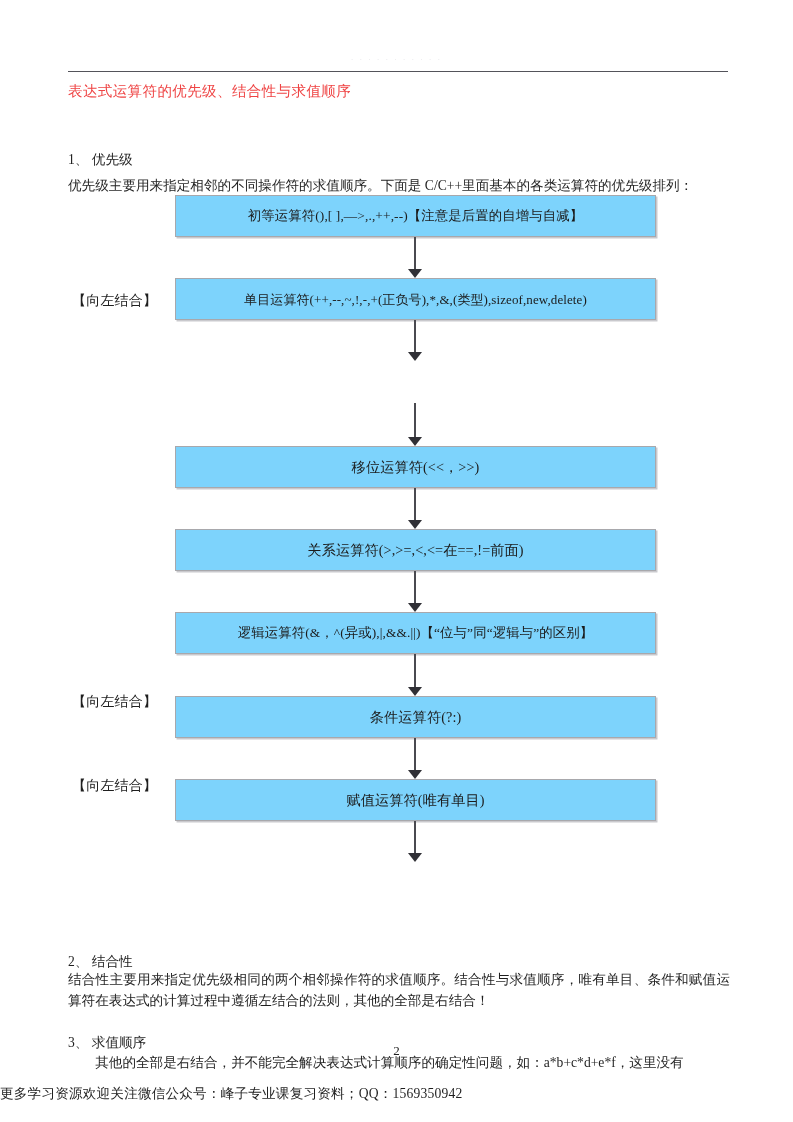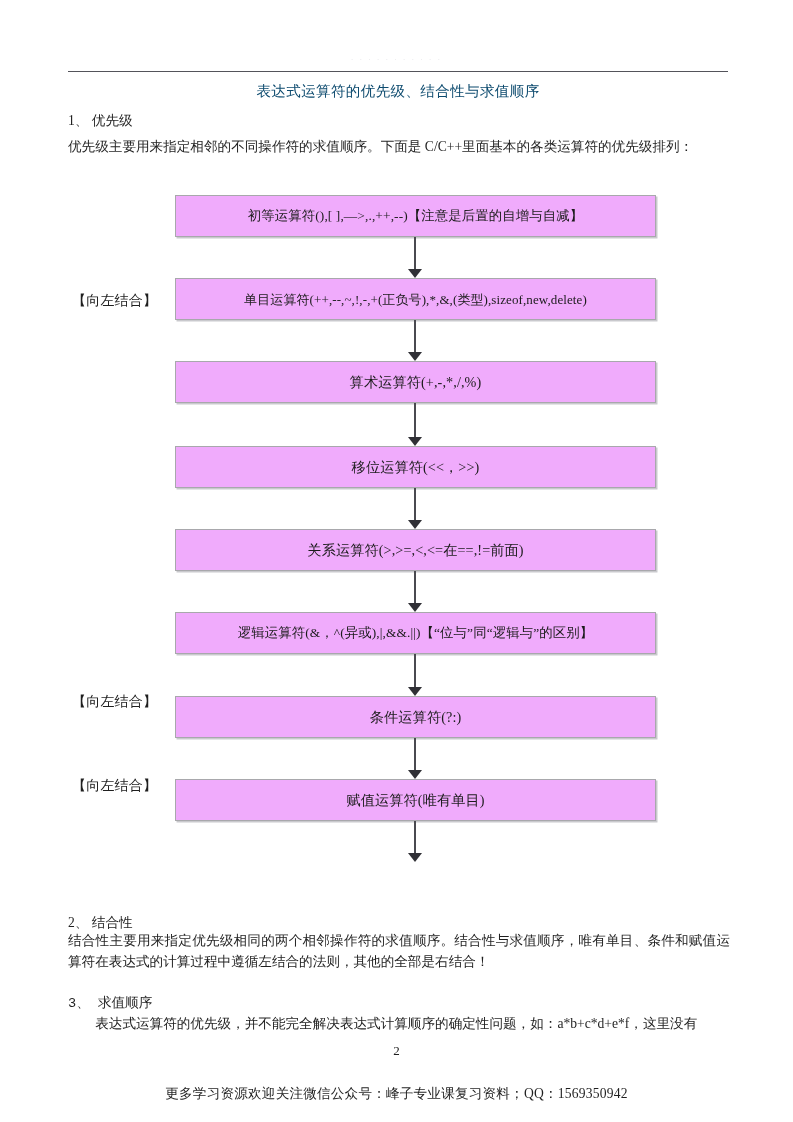--- a/index.html
+++ b/index.html
@@ -40,77 +40,77 @@
     left: 68px; top: 71px;
     width: 660px; height: 0;
     border-top: 1.6px solid #53535a;
   }
 
   
   .doc-title {
     position: absolute;
     left: 68px; top: 82px;
     width: 660px;
-    text-align: center;
+    text-align: left;
     font-size: 14.5px;
     letter-spacing: .4px;
-    color: #0c4a6e;
+    color: #ef4444;
   }
 
   
   .para {
     position: absolute;
     left: 68px;
     width: 662px;
     font-size: 13.6px;
     line-height: 1.62;
     color: #1f1f1f;
     text-align: justify;
+    margin-top: 39px;
   }
   .sec-1-head { top: 110px; }
   .sec-1-body { top: 136px; }
 
   .sec-2-head { top: 912px; }
   .sec-2-body { top: 931px; line-height: 1.52; }
 
-  .sec-3-head { top: 993px; font-family: Liberation Mono, monospace; }
+  .sec-3-head { top: 993px; }
   .sec-3-body { top: 1013px; text-indent: 2em; }
 
   
   .page-number {
     position: absolute;
     left: 0; right: 0; top: 1043px;
     text-align: center;
     font-size: 13px;
     color: #1f1f1f;
   }
 
   
   .footer {
     position: absolute;
     left: 0; right: 0; top: 1085px;
-    text-align: center;
     font-size: 13.6px;
     color: #1f1f1f;
     letter-spacing: .2px;
   }
 
   
   .flow {
     position: absolute;
     left: 0; top: 0;
     width: 793px; height: 1122px;
     pointer-events: none;
   }
   .flow-node {
     position: absolute;
     left: 175px;
     width: 481px;
     height: 42px;
-    background: #f0abfc;
+    background: #7dd3fc;
     border: 1px solid #a8a8ac;
     box-shadow: 1.5px 1.5px 0 0 #c9c9cd;
     display: flex;
     align-items: center;
     justify-content: center;
     pointer-events: auto;
   }
   .flow-node span {
     font-size: 14.2px;
     line-height: 1;
@@ -165,23 +165,20 @@
   <div class="para sec-1-body">优先级主要用来指定相邻的不同操作符的求值顺序。下面是 C/C++里面基本的各类运算符的优先级排列：</div>
 
   <div class="flow">
 
     <div class="flow-node dense" style="top:195px">
       <span>初等运算符(),[ ],—&gt;,.,++,--)【注意是后置的自增与自减】</span>
     </div>
     <div class="flow-node dense2" style="top:278px">
       <span>单目运算符(++,--,~,!,-,+(正负号),*,&amp;,(类型),sizeof,new,delete)</span>
     </div>
-    <div class="flow-node" style="top:361px">
-      <span>算术运算符(+,-,*,/,%)</span>
-    </div>
     <div class="flow-node" style="top:446px">
       <span>移位运算符(&lt;&lt;，&gt;&gt;)</span>
     </div>
     <div class="flow-node" style="top:529px">
       <span>关系运算符(&gt;,&gt;=,&lt;,&lt;=在==,!=前面)</span>
     </div>
     <div class="flow-node dense" style="top:612px">
       <span>逻辑运算符(&amp;，^(异或),|,&amp;&amp;.||)【“位与”同“逻辑与”的区别】</span>
     </div>
     <div class="flow-node" style="top:696px">
@@ -219,19 +216,19 @@
     <div class="assoc-label" style="top:693px">【向左结合】</div>
     <div class="assoc-label" style="top:777px">【向左结合】</div>
   </div>
 
   <div class="para sec-2-head">2、 结合性</div>
 
   <div class="para sec-2-body">结合性主要用来指定优先级相同的两个相邻操作符的求值顺序。结合性与求值顺序，唯有单目、条件和赋值运算符在表达式的计算过程中遵循左结合的法则，其他的全部是右结合！</div>
 
   <div class="para sec-3-head">3、 求值顺序</div>
 
-  <div class="para sec-3-body">表达式运算符的优先级，并不能完全解决表达式计算顺序的确定性问题，如：a*b+c*d+e*f，这里没有</div>
+  <div class="para sec-3-body">其他的全部是右结合，并不能完全解决表达式计算顺序的确定性问题，如：a*b+c*d+e*f，这里没有</div>
 
   <div class="page-number">2</div>
 
   <div class="footer">更多学习资源欢迎关注微信公众号：峰子专业课复习资料；QQ：1569350942</div>
 
 </div>
 
 </body></html>

